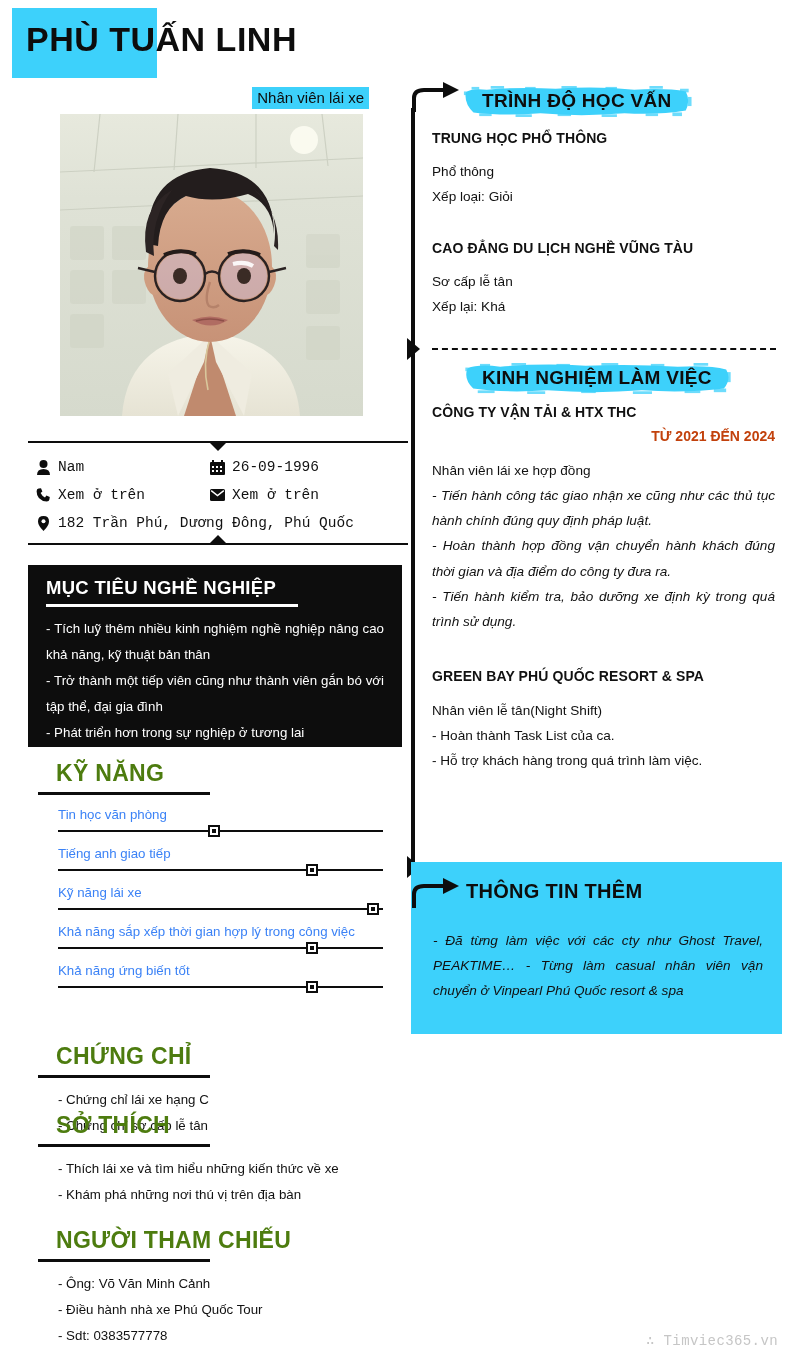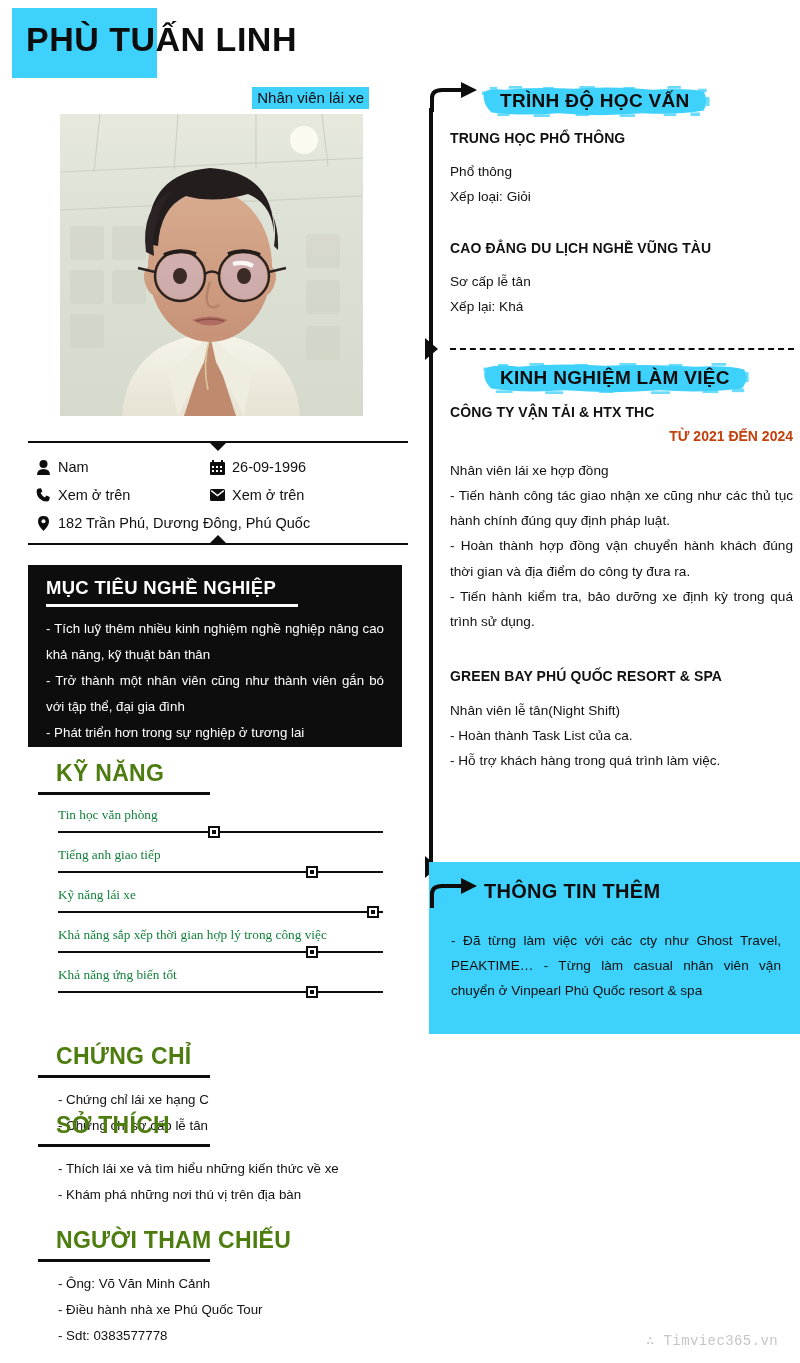--- a/index.html
+++ b/index.html
@@ -99,20 +99,21 @@
     padding: 11px 0 9px 0;
     display: grid;
     grid-template-columns: 174px 1fr;
     row-gap: 12px;
   }
   .c-item {
     display: flex;
     align-items: center;
     font-size: 14.5px;
     color: #111;
+    font-family: Liberation Mono, monospace;
   }
   .c-item .ic {
     width: 30px;
     display: inline-flex;
     justify-content: center;
     flex: none;
     color: #0d0d0d;
   }
   .c-item .ic svg { display: block; }
   .c-item.span2 { grid-column: 1 / span 2; }
@@ -167,23 +168,22 @@
     font-size: 13.3px;
     line-height: 1.95;
   }
   .lsec-body .li { white-space: nowrap; }
 
   
   .skills { padding: 12px 0 0 30px; }
   .skill { margin-bottom: 9px; }
   .skill-name {
     font-size: 13.3px;
-    color: #15803d;
+    color: #3b82f6;
     margin-bottom: 3px;
-    font-family: Liberation Serif, serif;
   }
   .skill-track {
     position: relative;
     height: 12px;
     width: 325px;
   }
   .skill-track .bar {
     position: absolute;
     left: 0; right: 0; top: 5px;
     height: 2px;
@@ -201,21 +201,21 @@
     content: "";
     position: absolute;
     left: 2px; top: 2px;
     width: 4px; height: 4px;
     background: #0d0d0d;
   }
 
   
   .right-col {
     position: absolute;
-    left: 412px; top: 0;
+    left: 394px; top: 0;
     width: 388px;
     height: 1337px;
   }
 
   
   .spine {
     position: absolute;
     left: 17px; top: 108px;
     width: 4px;
     height: 920px;
@@ -279,21 +279,21 @@
     font-weight: bold;
     color: #c2410c;
     text-align: right;
     margin-top: 8px;
   }
   .r-line {
     font-size: 13.6px;
     color: #111;
     line-height: 1.85;
   }
-  .r-just { text-align: justify; }
+  .r-just { text-align: justify; font-style: italic; }
 
   .dashed {
     position: absolute;
     left: 38px;
     width: 344px;
     border-top: 2px dashed #0d0d0d;
   }
 
   
   .extra-panel {
@@ -455,21 +455,21 @@
     <div class="rule bottom">
       <div class="line"></div>
       <div class="tri"></div>
     </div>
   </div>
 
   <div class="objective">
     <span class="head">MỤC TIÊU NGHỀ NGHIỆP</span>
     <div class="body">
       <div>- Tích luỹ thêm nhiều kinh nghiệm nghề nghiệp nâng cao khả năng, kỹ thuật bản thân</div>
-      <div>- Trở thành một nhân viên cũng như thành viên gắn bó với tập thể, đại gia đình</div>
+      <div>- Trở thành một tiếp viên cũng như thành viên gắn bó với tập thể, đại gia đình</div>
       <div>- Phát triển hơn trong sự nghiệp ở tương lai</div>
     </div>
   </div>
 
   <div class="lsec" style="top:760px;">
     <span class="lsec-head">KỸ NĂNG</span>
     <div class="lsec-rule"></div>
     <div class="skills">
       <div class="skill">
         <div class="skill-name">Tin học văn phòng</div>

